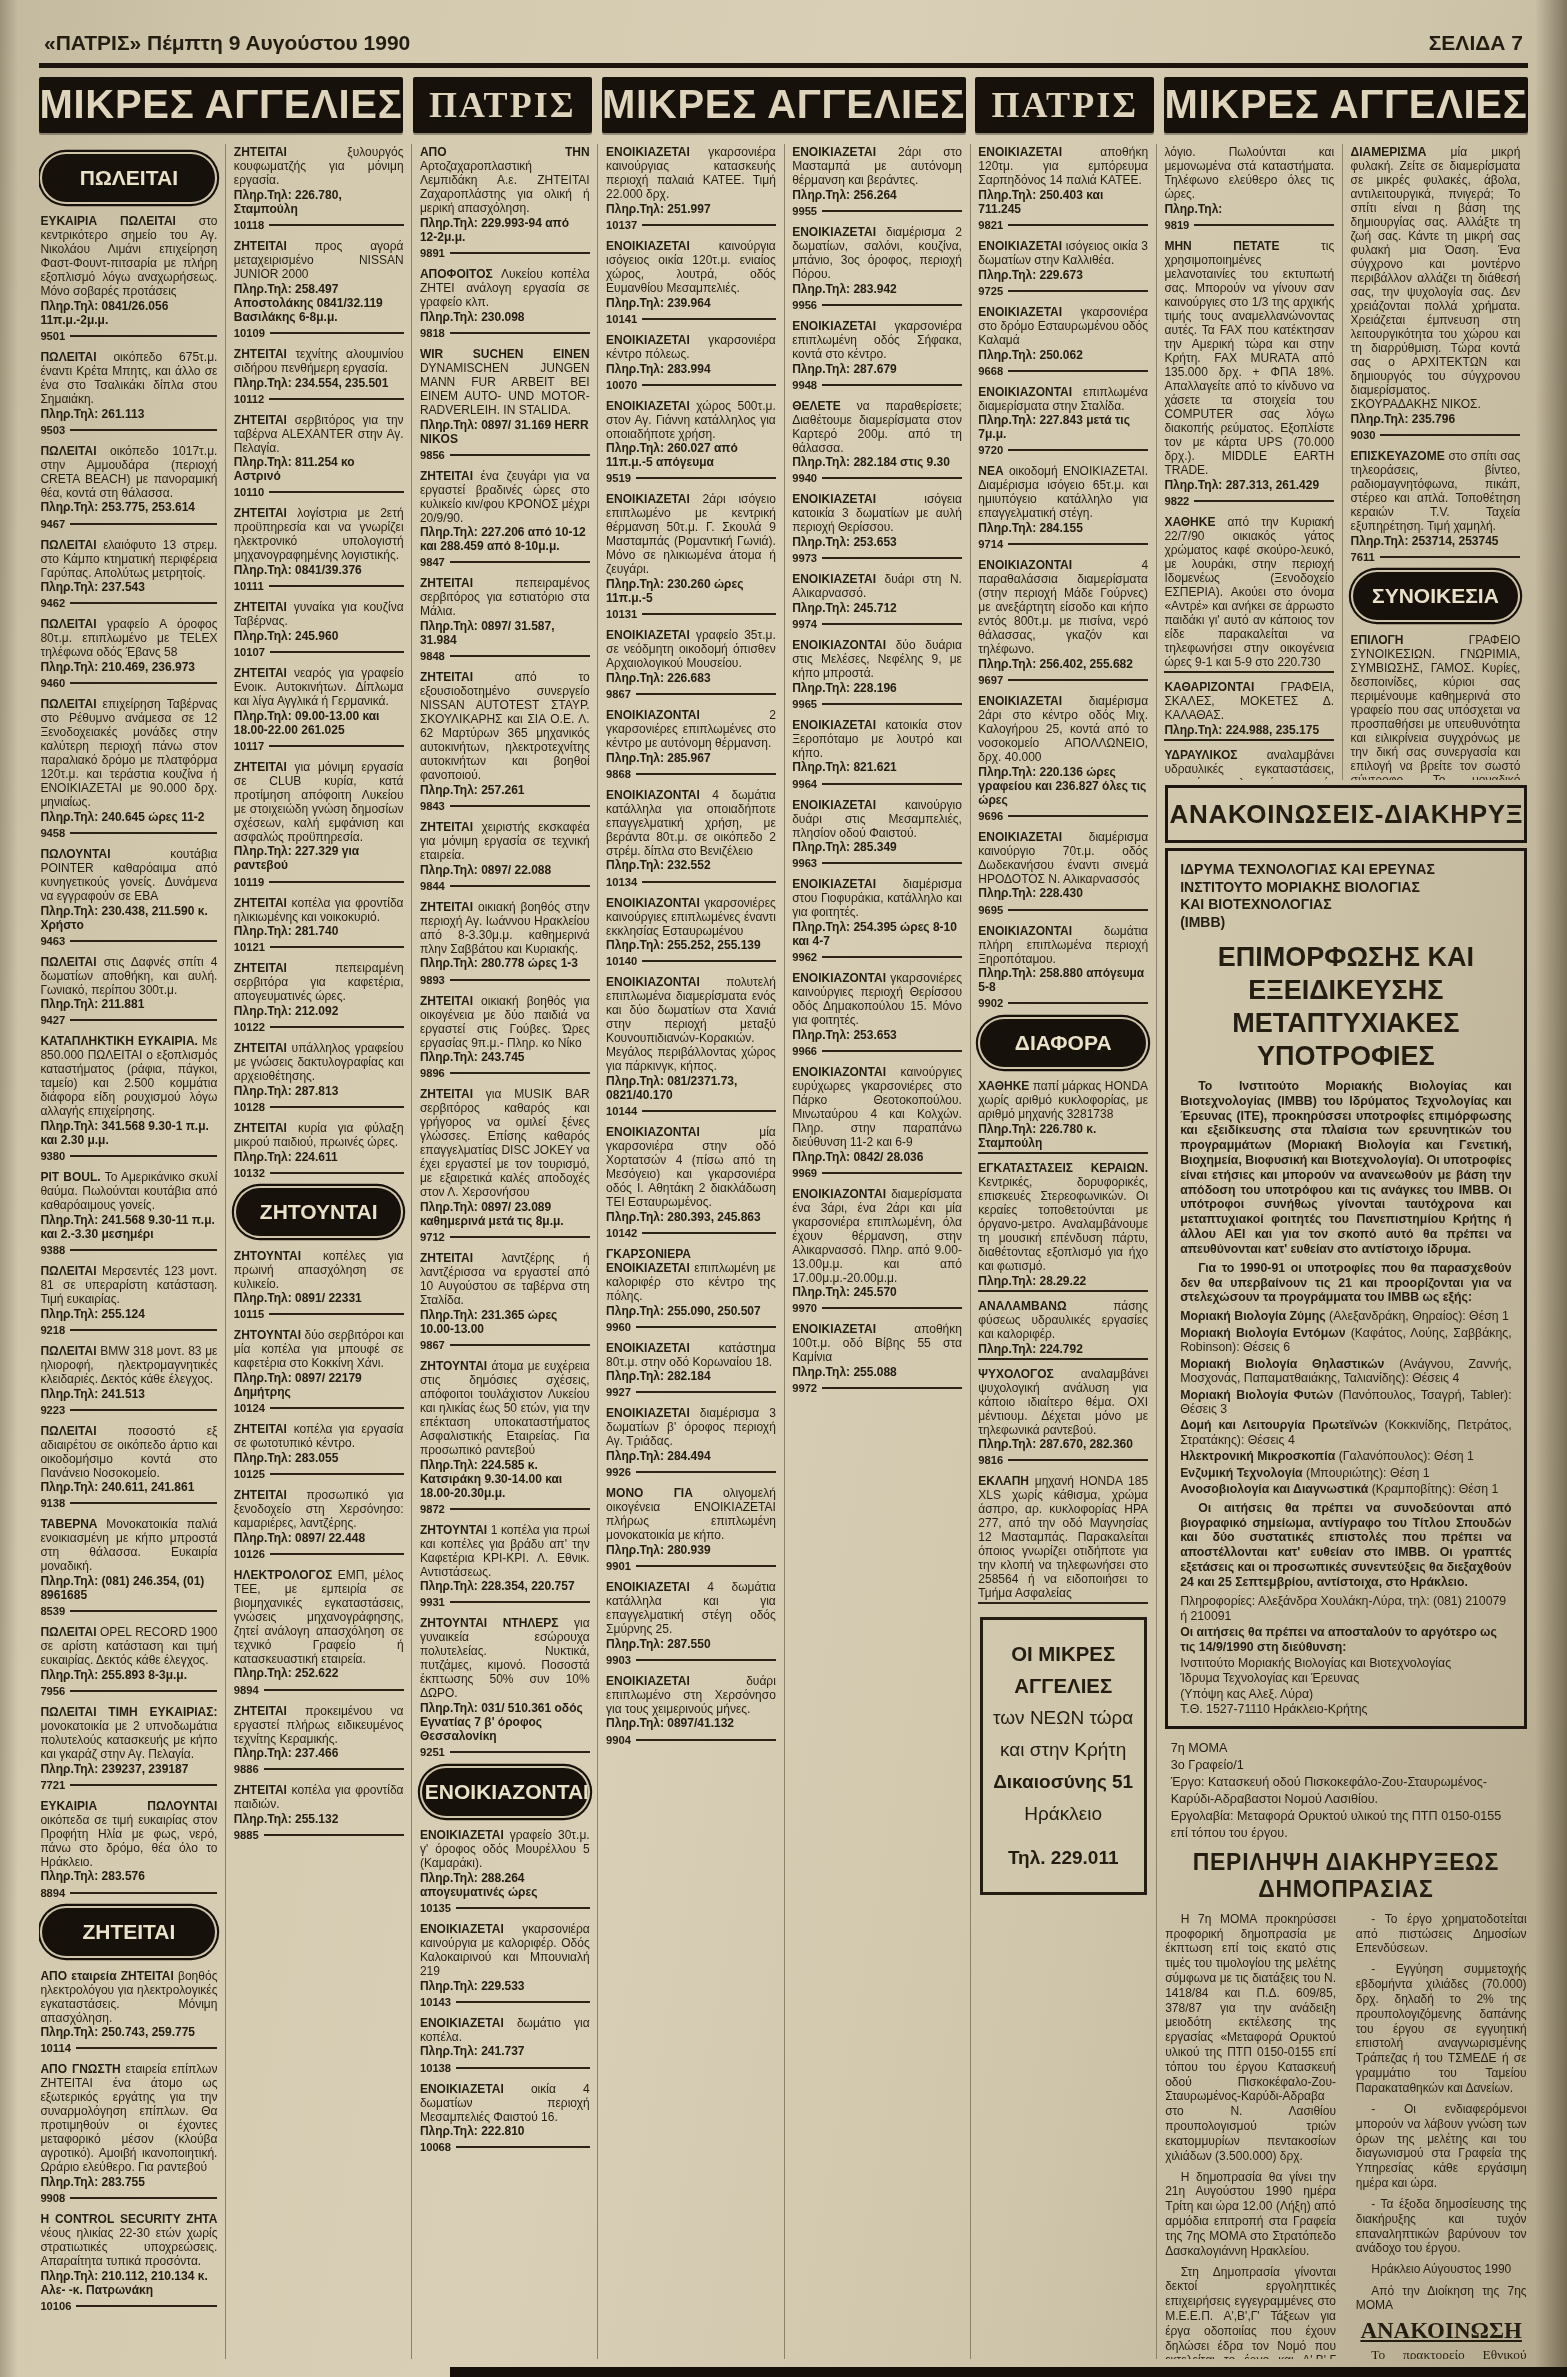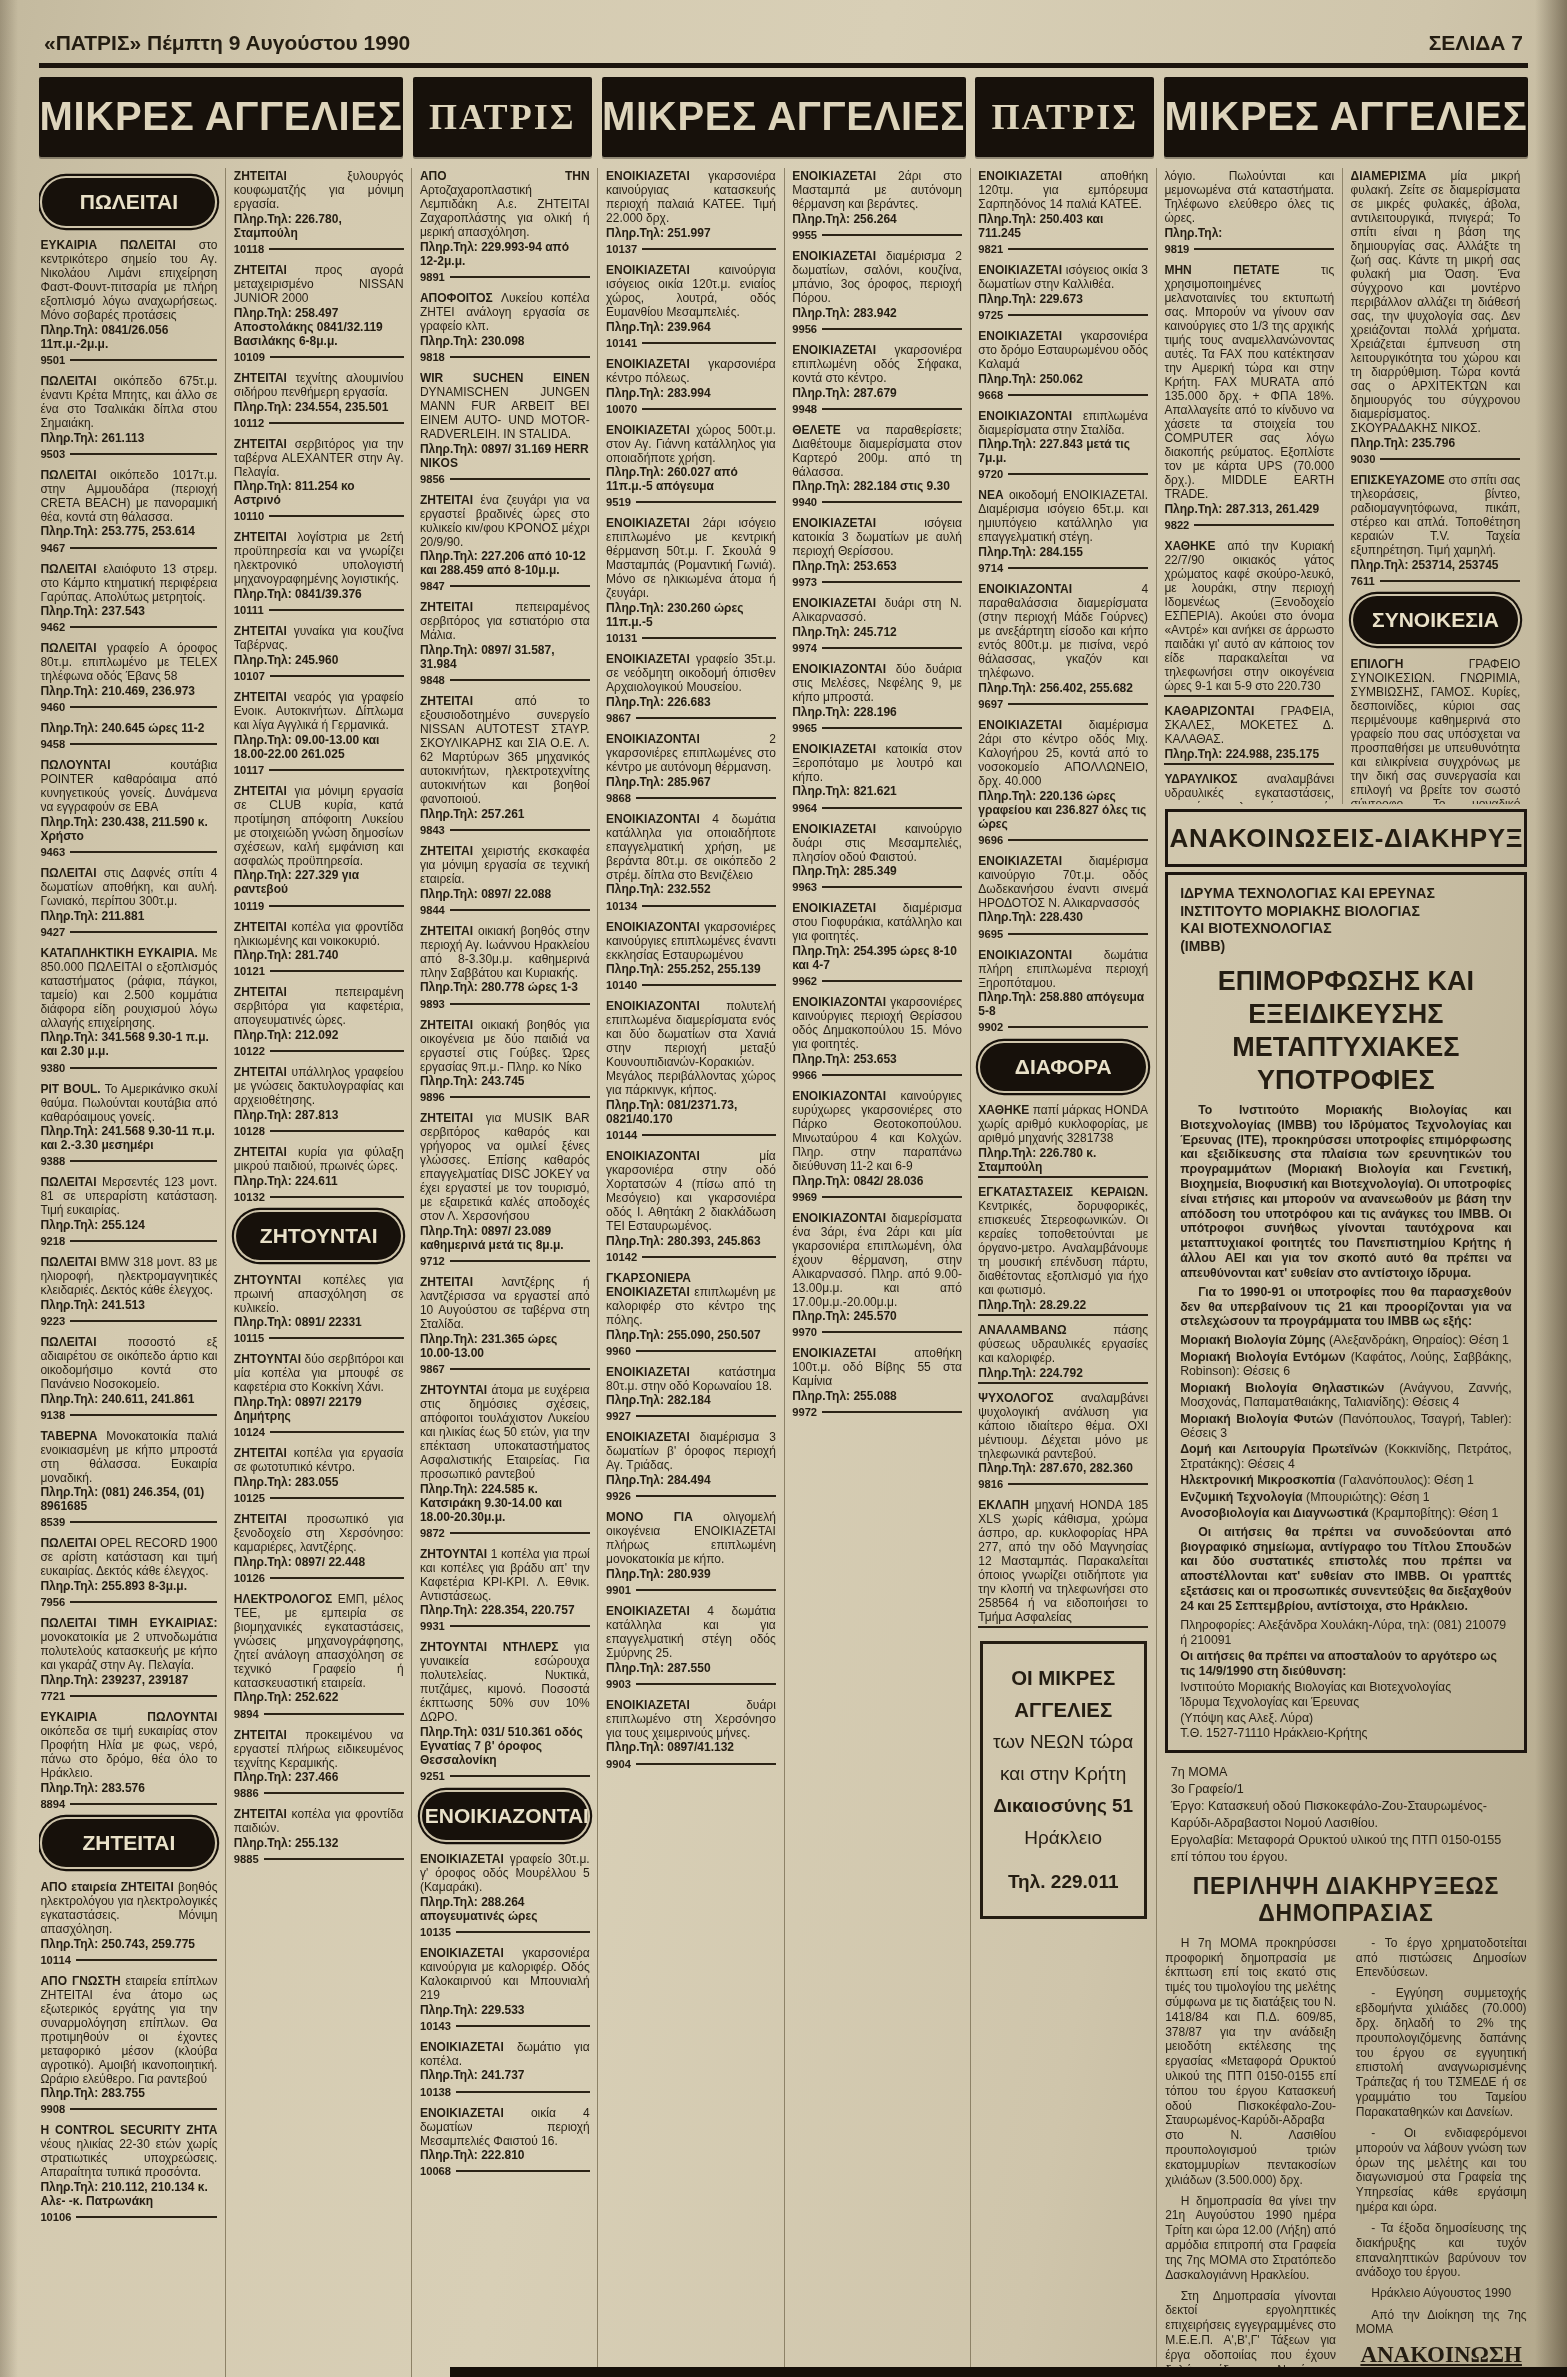--- a/index.html
+++ b/index.html
@@ -7,21 +7,21 @@
     background:linear-gradient(100deg,#c3b99e 0%,#d4cab0 18%,#d8cfb6 45%,#cfc5ab 72%,#b3a88c 100%);
     font-family:"Liberation Sans",sans-serif;color:#241d12;}
   .sheet::after{content:"";position:absolute;top:0;right:0;width:32px;height:100%;
     background:linear-gradient(to left,rgba(58,46,28,.5),rgba(58,46,28,0));pointer-events:none;}
   .sheet::before{content:"";position:absolute;top:0;left:0;width:18px;height:100%;
     background:linear-gradient(to right,rgba(58,46,28,.28),rgba(58,46,28,0));pointer-events:none;z-index:5;}
   .bottom-strip{position:absolute;left:450px;right:0;bottom:0;height:10.5px;background:#16100a;z-index:6;}
   .masthead{display:flex;justify-content:space-between;align-items:flex-end;padding:31px 44px 2.8px;}
   .masthead .t{font-weight:bold;font-size:21px;}
   .toprule{height:4.9px;background:#1c150e;margin:5.6px 39px 8.4px;}
-  .banner{display:flex;gap:9.8px;margin:0 39px;height:80px;}
+  .banner{display:flex;gap:9.8px;margin:0 39px;height:56px;}
   .seg{background:#17110b;color:#ddd4bb;display:flex;align-items:center;justify-content:center;
     font-weight:bold;white-space:nowrap;overflow:hidden;border-radius:2.1px;box-shadow:0 2.1px 0 rgba(20,14,8,.35);}
   .seg.s-wide{flex:5.9;font-size:40px;letter-spacing:0.7px;}
   .seg.s-patris{flex:2.9;font-size:36px;font-family:"Liberation Serif",serif;letter-spacing:2.1px;}
   .main{display:grid;grid-template-columns:repeat(8,1fr);grid-template-rows:636px 1fr;
     margin:11.2px 39px 0;height:2215px;overflow:hidden;}
   .col{padding:1.4px 7.7px 0;border-left:0.7px solid #8d8267;overflow:hidden;
     font-size:12px;line-height:14px;text-align:justify;}
   .col:first-child{border-left:none;padding-left:1.4px;}
   .col.tall{grid-row:1/3;}
@@ -112,20 +112,21 @@
         </div>
         <div class="ad">
           <div><span class="lead">ΠΩΛΕΙΤΑΙ </span>γραφείο Α όροφος 80τ.μ. επιπλωμένο με TELEX τηλέφωνα οδός Έβανς 58</div>
           <div class="phone">Πληρ.Τηλ: 210.469, 236.973</div>
           <div class="refline">
             <span>9460</span>
             <span class="rule"></span>
           </div>
         </div>
         <div class="ad">
+          <div><span class="lead">ΠΩΛΕΙΤΑΙ </span>επιχείρηση Ταβέρνας στο Ρέθυμνο ανάμεσα σε 12 Ξενοδοχειακές μονάδες στην καλύτερη περιοχή πάνω στον παραλιακό δρόμο με πλατφόρμα 120τ.μ. και τεράστια κουζίνα ή ΕΝΟΙΚΙΑΖΕΤΑΙ με 90.000 δρχ. μηνιαίως.</div>
           <div class="phone">Πληρ.Τηλ: 240.645 ώρες 11-2</div>
           <div class="refline">
             <span>9458</span>
             <span class="rule"></span>
           </div>
         </div>
         <div class="ad">
           <div><span class="lead">ΠΩΛΟΥΝΤΑΙ </span>κουτάβια POINTER καθαρόαιμα από κυνηγετικούς γονείς. Δυνάμενα να εγγραφούν σε ΕΒΑ</div>
           <div class="phone">Πληρ.Τηλ: 230.438, 211.590 κ. Χρήστο</div>
           <div class="refline">

